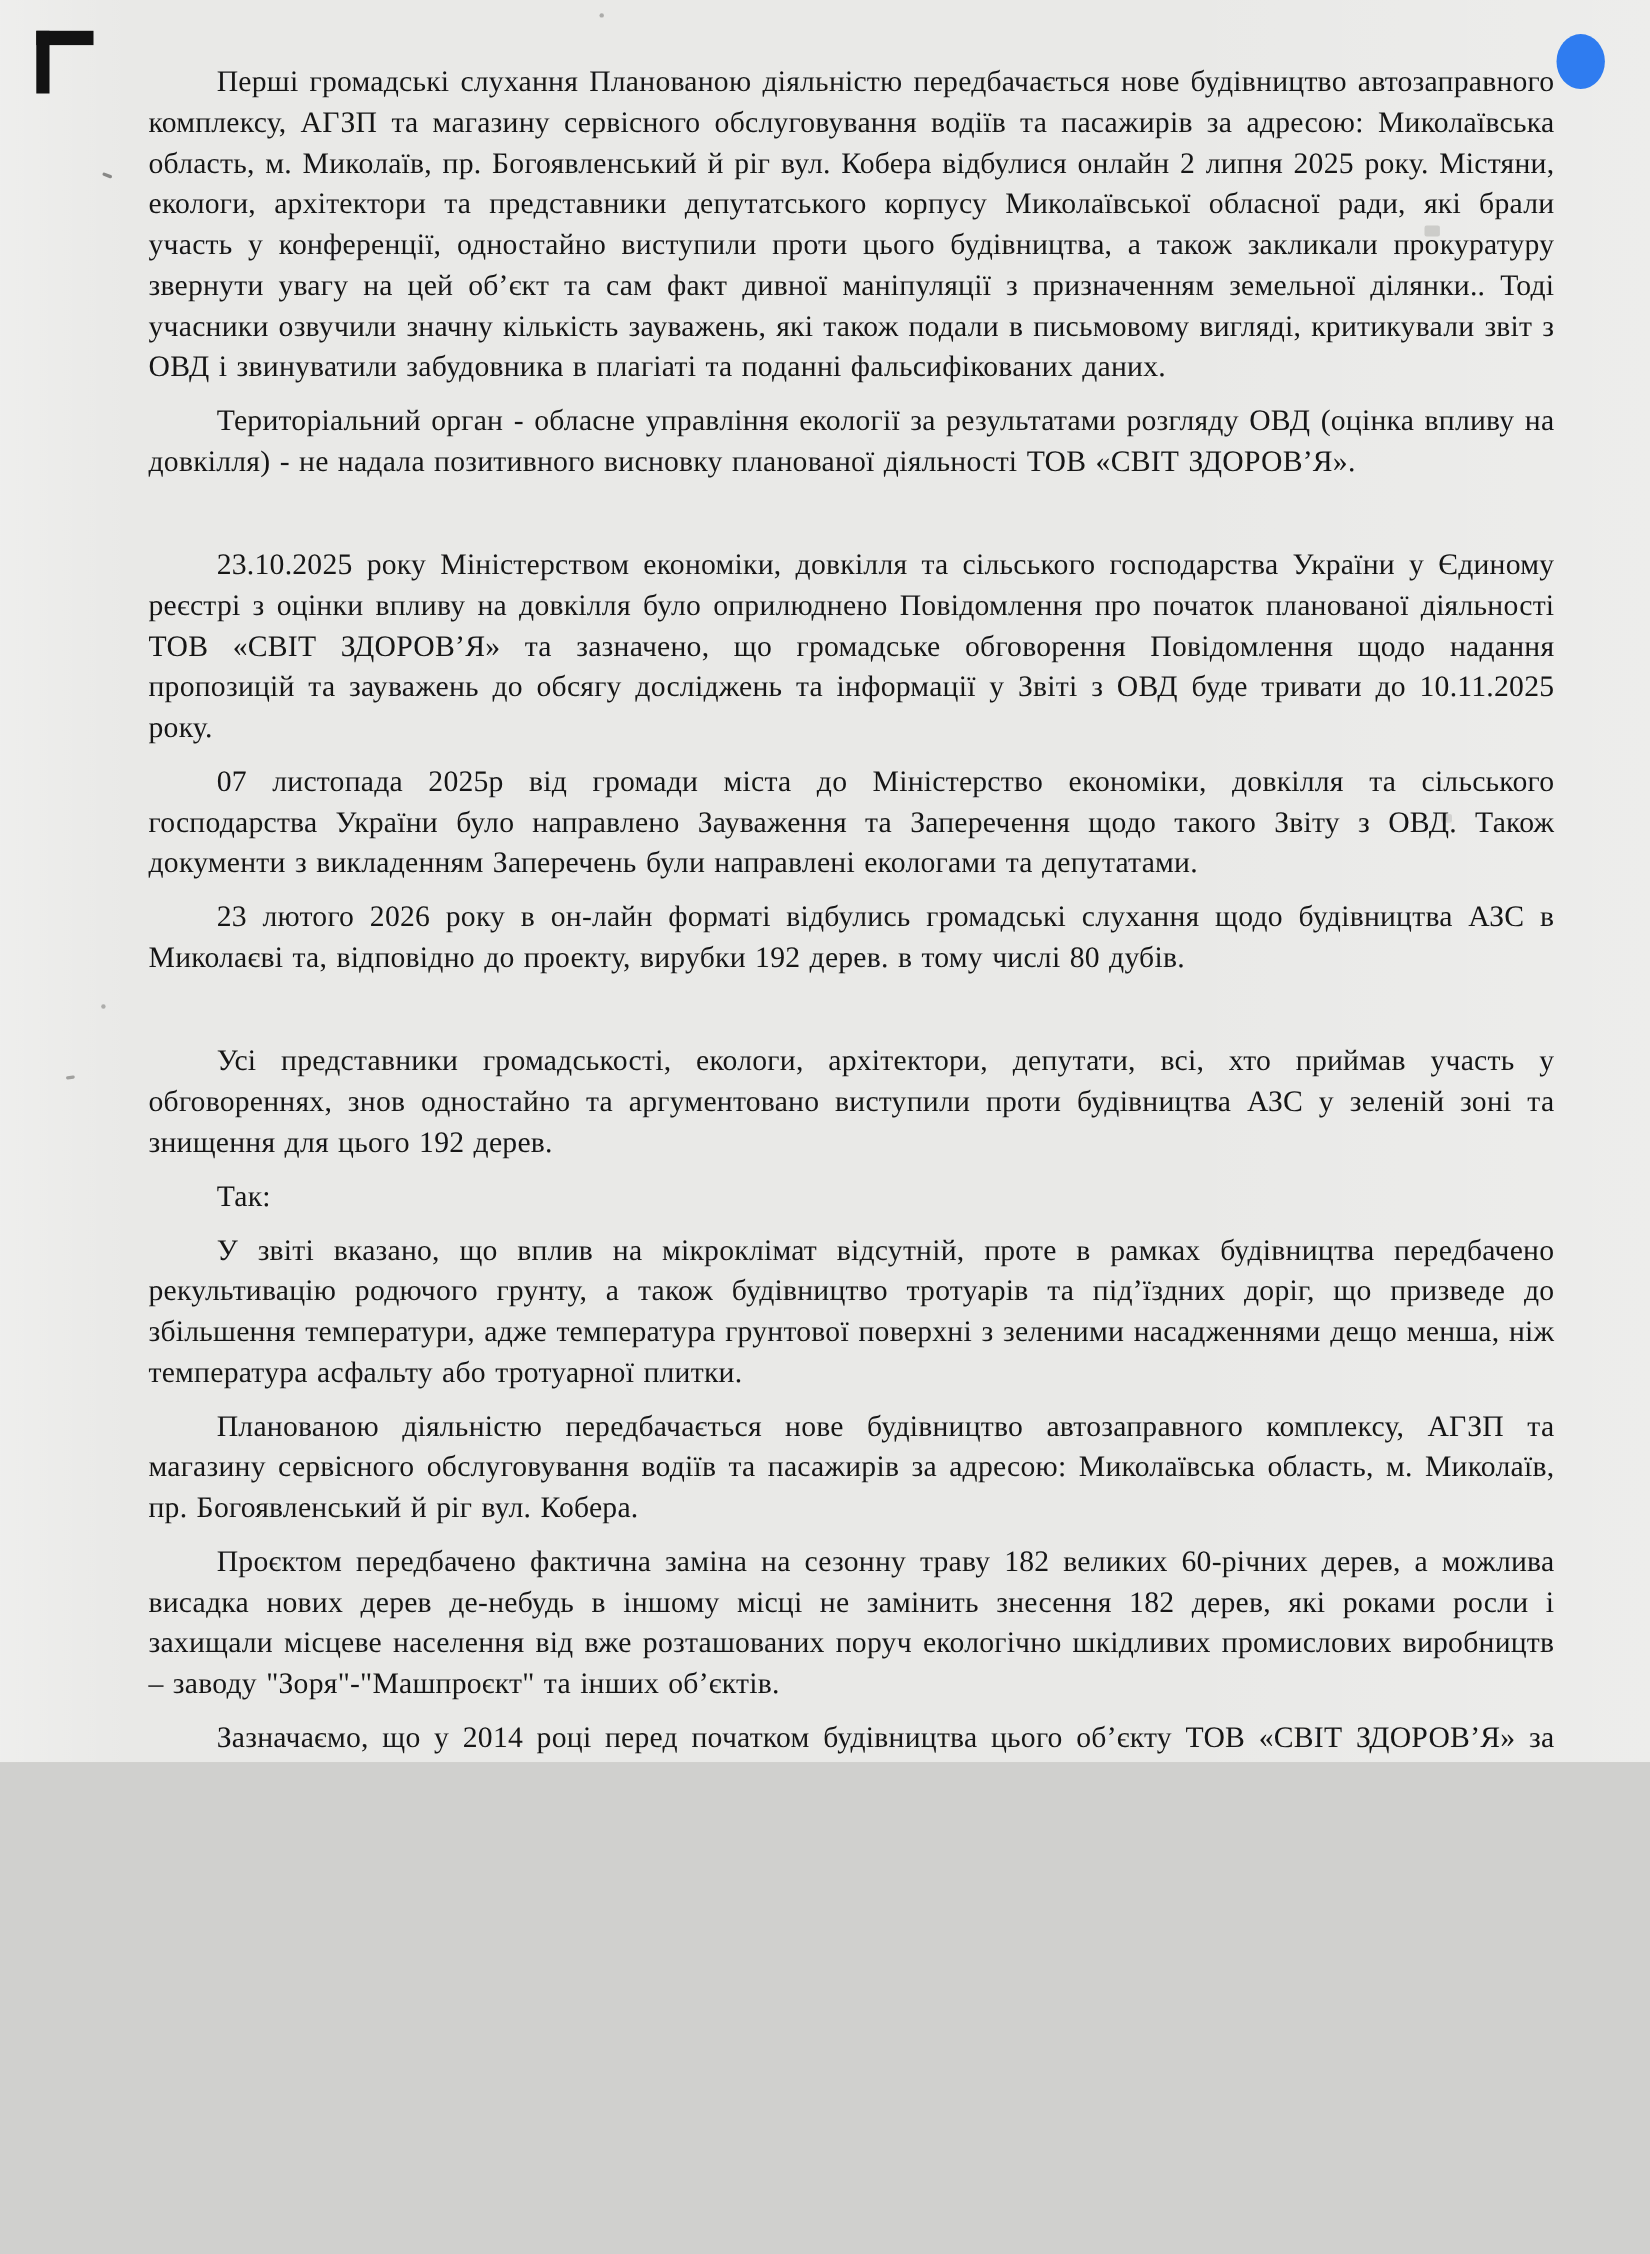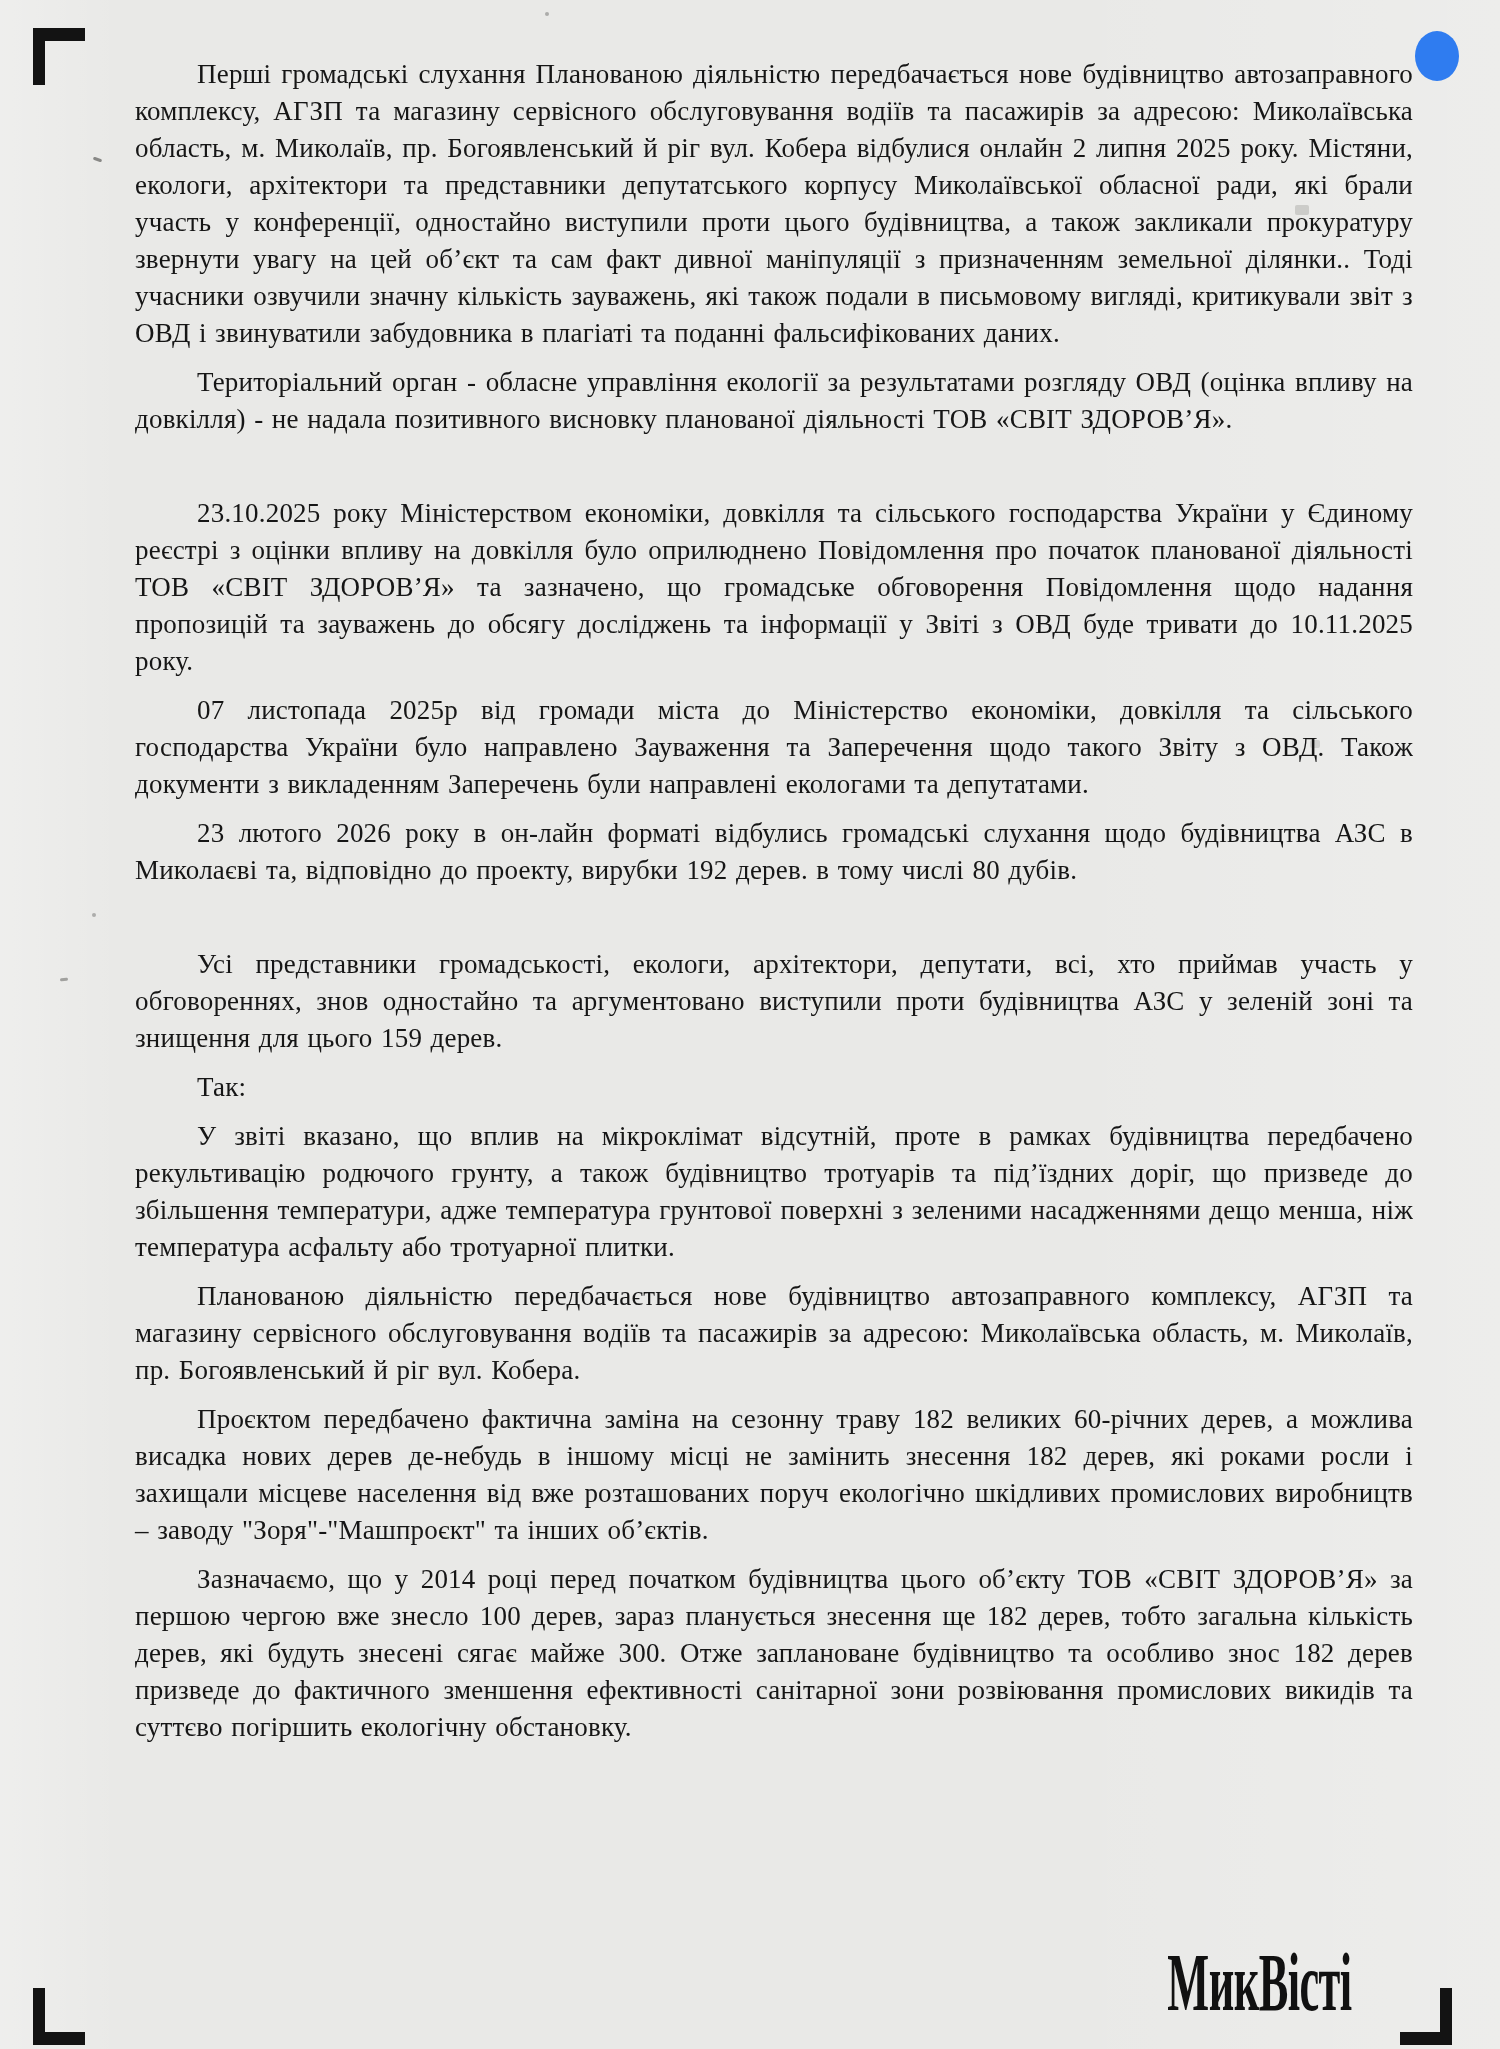--- a/index.html
+++ b/index.html
@@ -3,21 +3,21 @@
 <meta charset="utf-8">
 <style>
   html, body {
     margin: 0;
     padding: 0;
     background: #d0d0ce;
   }
   .page {
     position: relative;
     width: 1500px;
-    height: 2049px;
+    height: 1602px;
     margin: 0 auto;
     background:
       linear-gradient(90deg, rgba(255,255,255,0.25) 0%, rgba(255,255,255,0) 8%, rgba(255,255,255,0) 70%, rgba(255,255,255,0.18) 100%),
       #e9e9e7;
     overflow: hidden;
     font-family: "Liberation Serif", serif;
   }
   .text-block {
     position: absolute;
     left: 135px;
@@ -105,21 +105,21 @@
   <div class="speck speck-4"></div>
   <div class="speck speck-5"></div>
   <div class="speck speck-6"></div>
 
   <div class="text-block">
       <p class="para">Перші громадські слухання Планованою діяльністю передбачається нове будівництво автозаправного комплексу, АГЗП та магазину сервісного обслуговування водіїв та пасажирів за адресою: Миколаївська область, м. Миколаїв, пр. Богоявленський й ріг вул. Кобера відбулися онлайн 2 липня 2025 року. Містяни, екологи, архітектори та представники депутатського корпусу Миколаївської обласної ради, які брали участь у конференції, одностайно виступили проти цього будівництва, а також закликали прокуратуру звернути увагу на цей об’єкт та сам факт дивної маніпуляції з призначенням земельної ділянки.. Тоді учасники озвучили значну кількість зауважень, які також подали в письмовому вигляді, критикували звіт з ОВД і звинуватили забудовника в плагіаті та поданні фальсифікованих даних.</p>
       <p class="para">Територіальний орган - обласне управління екології за результатами розгляду ОВД (оцінка впливу на довкілля) - не надала позитивного висновку планованої діяльності ТОВ «СВІТ ЗДОРОВ’Я».</p>
       <p class="para gap-large">23.10.2025 року Міністерством економіки, довкілля та сільського господарства України у Єдиному реєстрі з оцінки впливу на довкілля було оприлюднено Повідомлення про початок планованої діяльності ТОВ «СВІТ ЗДОРОВ’Я» та зазначено, що громадське обговорення Повідомлення щодо надання пропозицій та зауважень до обсягу досліджень та інформації у Звіті з ОВД буде тривати до 10.11.2025 року.</p>
       <p class="para">07 листопада 2025р від громади міста до Міністерство економіки, довкілля та сільського господарства України було направлено Зауваження та Заперечення щодо такого Звіту з ОВД. Також документи з викладенням Заперечень були направлені екологами та депутатами.</p>
       <p class="para">23 лютого 2026 року в он-лайн форматі відбулись громадські слухання щодо будівництва АЗС в Миколаєві та, відповідно до проекту, вирубки 192 дерев. в тому числі 80 дубів.</p>
-      <p class="para gap-large">Усі представники громадськості, екологи, архітектори, депутати, всі, хто приймав участь у обговореннях, знов одностайно та аргументовано виступили проти будівництва АЗС у зеленій зоні та знищення для цього 159 дерев.</p>
+      <p class="para gap-large">Усі представники громадськості, екологи, архітектори, депутати, всі, хто приймав участь у обговореннях, знов одностайно та аргументовано виступили проти будівництва АЗС у зеленій зоні та знищення для цього 192 дерев.</p>
       <p class="para">Так:</p>
       <p class="para">У звіті вказано, що вплив на мікроклімат відсутній, проте в рамках будівництва передбачено рекультивацію родючого грунту, а також будівництво тротуарів та під’їздних доріг, що призведе до збільшення температури, адже температура грунтової поверхні з зеленими насадженнями дещо менша, ніж температура асфальту або тротуарної плитки.</p>
       <p class="para">Планованою діяльністю передбачається нове будівництво автозаправного комплексу, АГЗП та магазину сервісного обслуговування водіїв та пасажирів за адресою: Миколаївська область, м. Миколаїв, пр. Богоявленський й ріг вул. Кобера.</p>
       <p class="para">Проєктом передбачено фактична заміна на сезонну траву 182 великих 60-річних дерев, а можлива висадка нових дерев де-небудь в іншому місці не замінить знесення 182 дерев, які роками росли і захищали місцеве населення від вже розташованих поруч екологічно шкідливих промислових виробництв – заводу "Зоря"-"Машпроєкт" та інших об’єктів.</p>
       <p class="para">Зазначаємо, що у 2014 році перед початком будівництва цього об’єкту ТОВ «СВІТ ЗДОРОВ’Я» за першою чергою вже знесло 100 дерев, зараз планується знесення ще 182 дерев, тобто загальна кількість дерев, які будуть знесені сягає майже 300. Отже заплановане будівництво та особливо знос 182 дерев призведе до фактичного зменшення ефективності санітарної зони розвіювання промислових викидів та суттєво погіршить екологічну обстановку.</p>
     </div>
 
   <div class="logo-wrap">
     <span class="logo-text">МикВісті</span>
   </div>

